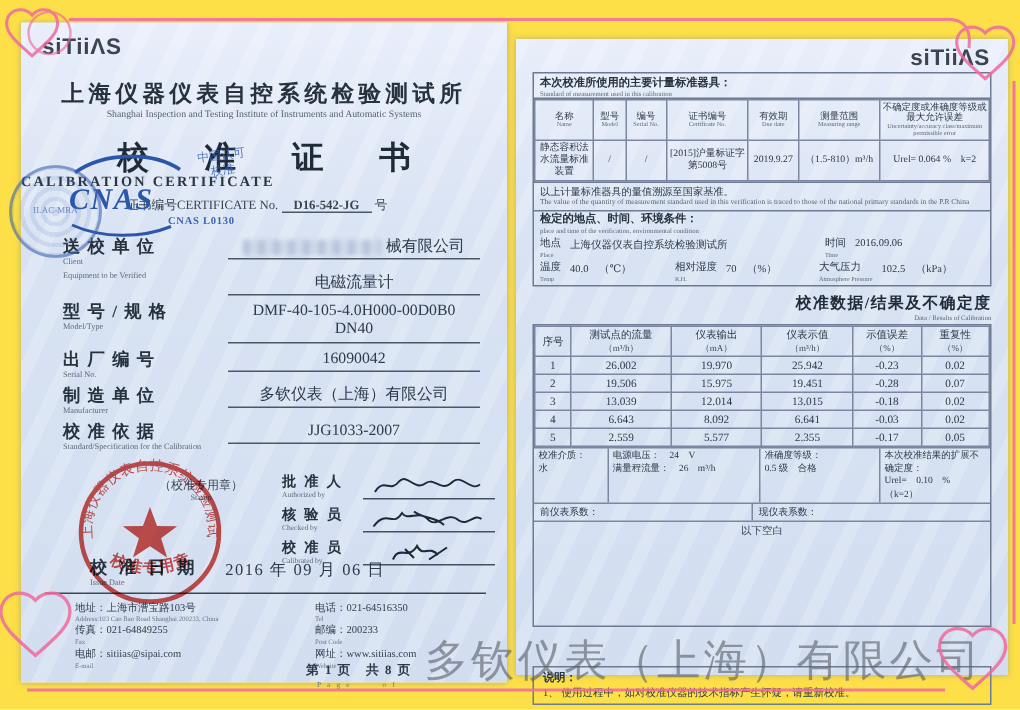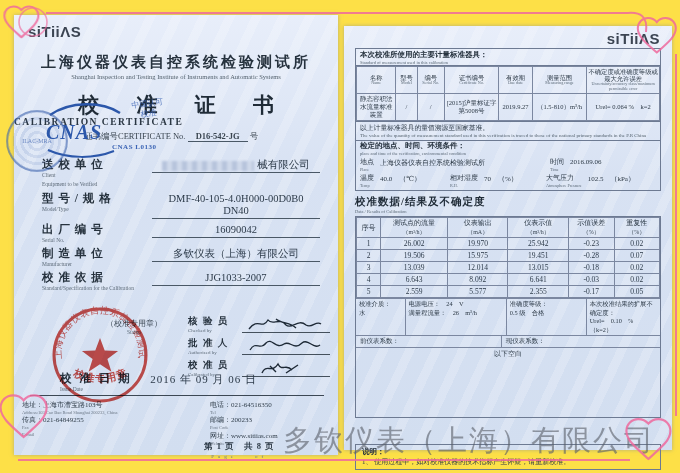--- a/index.html
+++ b/index.html
@@ -65,21 +65,21 @@
   .sig-line svg{position:absolute;left:4px;bottom:0;}
 
   .issue-row{position:absolute;left:46px;top:356px;display:flex;align-items:flex-start;}
   .issue-label .f-cn{letter-spacing:2.5px;}
   .issue-value{font-size:11px;color:#2c3a49;margin-left:18px;letter-spacing:1px;padding-top:1px;}
   .page-hr{position:absolute;left:16px;right:14px;top:380px;border-top:1.5px solid #3c4854;}
 
   
   .foot{font-size:7px;color:#33404d;line-height:1.25;}
   .foot .en{font-size:4.5px;color:#6a7684;margin-bottom:1px;}
-  .foot-left{position:absolute;left:8px;top:386px;width:150px;}
+  .foot-left{position:absolute;left:36px;top:386px;width:150px;}
   .foot-right{position:absolute;left:196px;top:386px;width:120px;}
   .pageno{position:absolute;left:190px;top:426px;font-size:8.5px;font-weight:bold;color:#2c3946;letter-spacing:1px;}
   .pageno .en{font-size:5px;color:#6a7684;font-weight:normal;text-align:center;letter-spacing:4px;}
 
   
   .rp-inner{position:absolute;left:11px;right:11px;top:22px;}
   .boxed{border:1px solid #6d7a92;}
   .b1-caption{padding:1px 4px 0;border-bottom:1px solid #6d7a92;}
   .cap-cn{font-size:7.5px;font-weight:bold;color:#26323e;}
   .cap-en{font-size:4.5px;color:#5c6a78;}
@@ -92,21 +92,21 @@
   .trace{padding:1px 4px;border-top:1px solid #6d7a92;}
   .trace-cn{font-size:6.8px;color:#2c3946;}
   .trace-en{font-size:5px;color:#55636f;line-height:1.2;}
   .env-cap{padding:0 4px;border-top:1px solid #6d7a92;}
   .env-row{display:flex;align-items:flex-start;padding:1px 4px 0;font-size:7px;color:#2c3946;}
   .env-lab{text-align:left;margin-right:6px;}
   .env-lab .cn{font-size:7px;font-weight:normal;}
   .env-lab .en{font-size:4.2px;color:#5c6a78;}
   .env-val{font-size:7px;padding-top:1px;}
 
-  .res-title{text-align:left;margin:4px 0 2px;}
+  .res-title{text-align:right;margin:4px 0 2px;}
   .res-title .cn{font-size:10.5px;font-weight:bold;letter-spacing:1px;color:#1f2b37;}
   .res-title .en{font-size:4.5px;color:#5c6a78;}
   .t2 th,.t2 td{border:1px solid #7b87a0;text-align:center;}
   .t2 th{font-weight:normal;padding:0;}
   .t2 .hcn{font-size:7px;color:#2c3946;}
   .t2 .hunit{font-size:6px;color:#3c4956;}
   .t2 td{font-size:7.5px;color:#2c3a49;padding:1px 0;}
   .b2row{display:flex;border-top:1px solid #7b87a0;font-size:6.3px;color:#2c3946;}
   .b2cell{border-right:1px solid #7b87a0;padding:1px 3px;line-height:1.35;}
   .b2cell:last-child{border-right:none;}
@@ -163,20 +163,21 @@
         <div class="f-label">
           <div class="f-cn">送 校 单 位</div>
           <div class="f-en">Client</div>
         </div>
         <div class="f-value"><span class="redact"></span><span>械有限公司</span></div>
       </div>
       <div class="field">
         <div class="f-label">
           <div class="f-en">Equipment to be Verified</div>
         </div>
+        <div class="f-value">电磁流量计</div>
       </div>
       <div class="field">
         <div class="f-label">
           <div class="f-cn">型 号 / 规 格</div>
           <div class="f-en">Model/Type</div>
         </div>
         <div class="f-value">
           <div>DMF-40-105-4.0H000-00D0B0</div>
           <div>DN40</div>
         </div>
@@ -220,37 +221,37 @@
         <textPath href="#arcTop" startOffset="2">上海仪器仪表自控系统检验测试所</textPath>
       </text>
       <text font-size="10.5" fill="#cf3a34" font-weight="bold" letter-spacing="1">
         <textPath href="#arcBottom" startOffset="1">校准专用章</textPath>
       </text>
     </svg>
 
     <div class="signatures">
       <div class="sig-row">
         <div class="sig-label">
+          <div class="sig-cn">批 准 人</div>
+          <div class="sig-en">Authorized by</div>
+        </div>
+        <div class="sig-line">
+          <svg width="78" height="16" viewBox="0 0 78 16">
+            <path d="M4 12 C10 2 14 13 20 5 C26 -1 30 12 38 6 C44 2 48 13 56 5 C62 0 68 12 74 7" fill="none" stroke="#1d2936" stroke-width="1.3"></path>
+          </svg>
+        </div>
+      </div>
+      <div class="sig-row">
+        <div class="sig-label">
           <div class="sig-cn">核 验 员</div>
           <div class="sig-en">Checked by</div>
         </div>
         <div class="sig-line">
           <svg width="78" height="16" viewBox="0 0 78 16">
             <path d="M3 13 C12 1 16 14 22 4 C26 10 34 1 40 9 C46 14 52 2 60 9 C66 13 70 4 75 8 M30 3 C36 8 44 6 50 12" fill="none" stroke="#1d2936" stroke-width="1.3"></path>
-          </svg>
-        </div>
-      </div>
-      <div class="sig-row">
-        <div class="sig-label">
-          <div class="sig-cn">批 准 人</div>
-          <div class="sig-en">Authorized by</div>
-        </div>
-        <div class="sig-line">
-          <svg width="78" height="16" viewBox="0 0 78 16">
-            <path d="M4 12 C10 2 14 13 20 5 C26 -1 30 12 38 6 C44 2 48 13 56 5 C62 0 68 12 74 7" fill="none" stroke="#1d2936" stroke-width="1.3"></path>
           </svg>
         </div>
       </div>
       <div class="sig-row">
         <div class="sig-label">
           <div class="sig-cn">校 准 员</div>
           <div class="sig-en">Calibrated by</div>
         </div>
         <div class="sig-line">
           <svg width="78" height="16" viewBox="0 0 78 16">
@@ -268,20 +269,21 @@
       <div class="issue-value">2016 年 09 月 06 日</div>
     </div>
 
     <div class="page-hr"></div>
 
     <div class="foot foot-left">
       <div>地址：上海市漕宝路103号</div>
       <div class="en">Address:103 Cao Bao Road Shanghai 200233, China</div>
       <div>传真：021-64849255</div>
       <div class="en">Fax</div>
+      <div>电邮：sitiias@sipai.com</div>
       <div class="en">E-mail</div>
     </div>
     <div class="foot foot-right">
       <div>电话：021-64516350</div>
       <div class="en">Tel</div>
       <div>邮编：200233</div>
       <div class="en">Post Code</div>
       <div>网址：www.sitiias.com</div>
       <div class="en">Website</div>
     </div>

